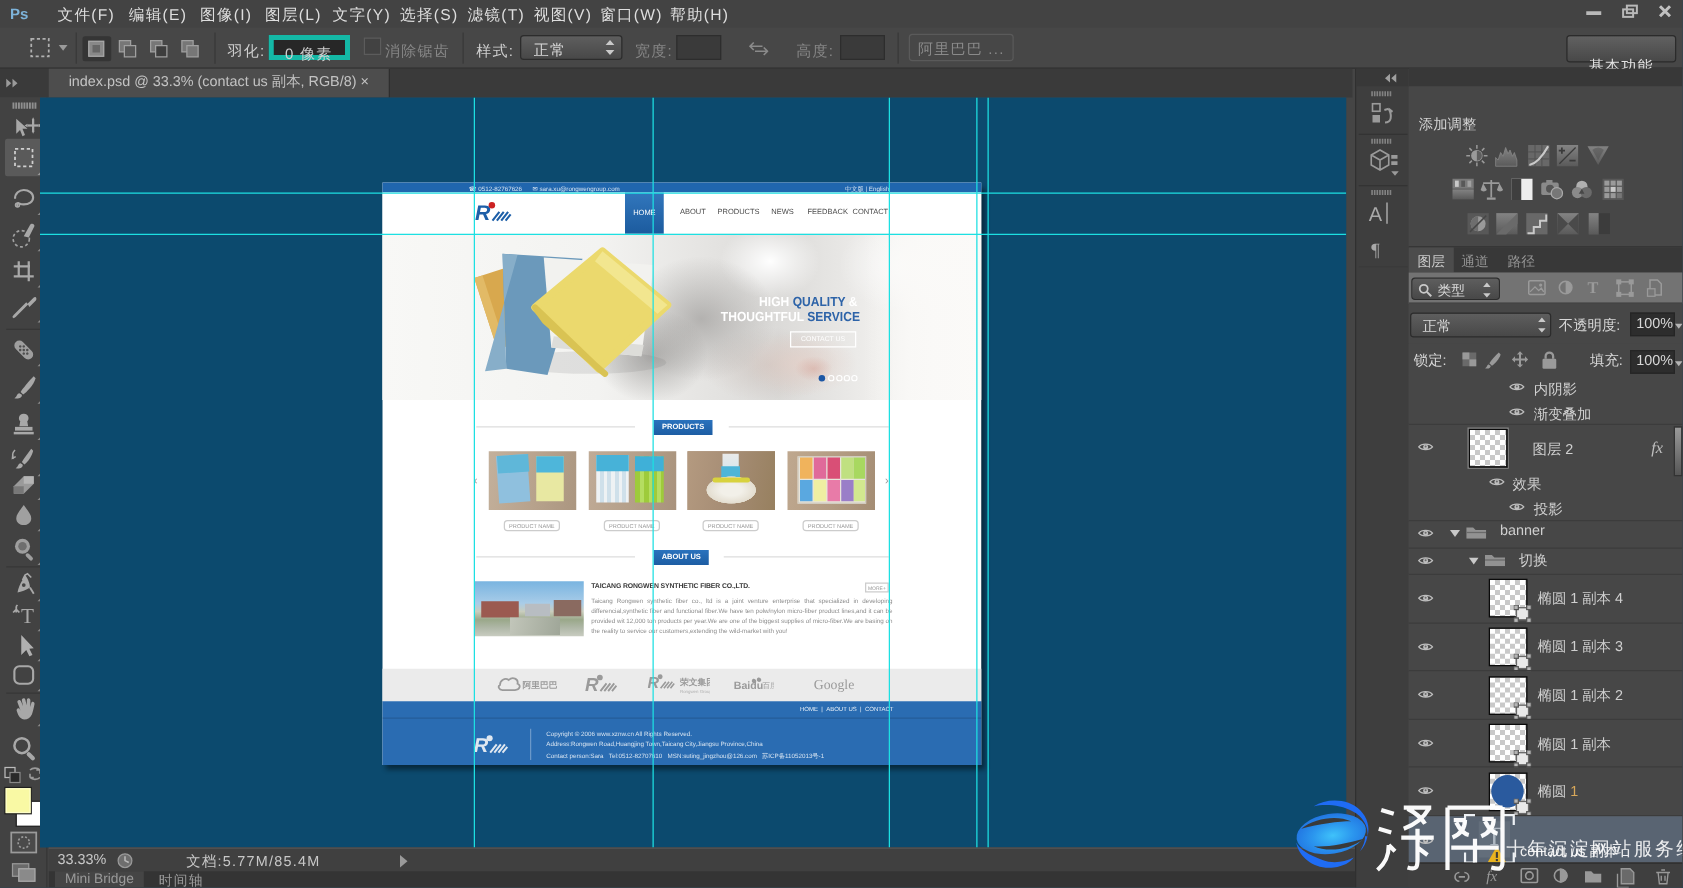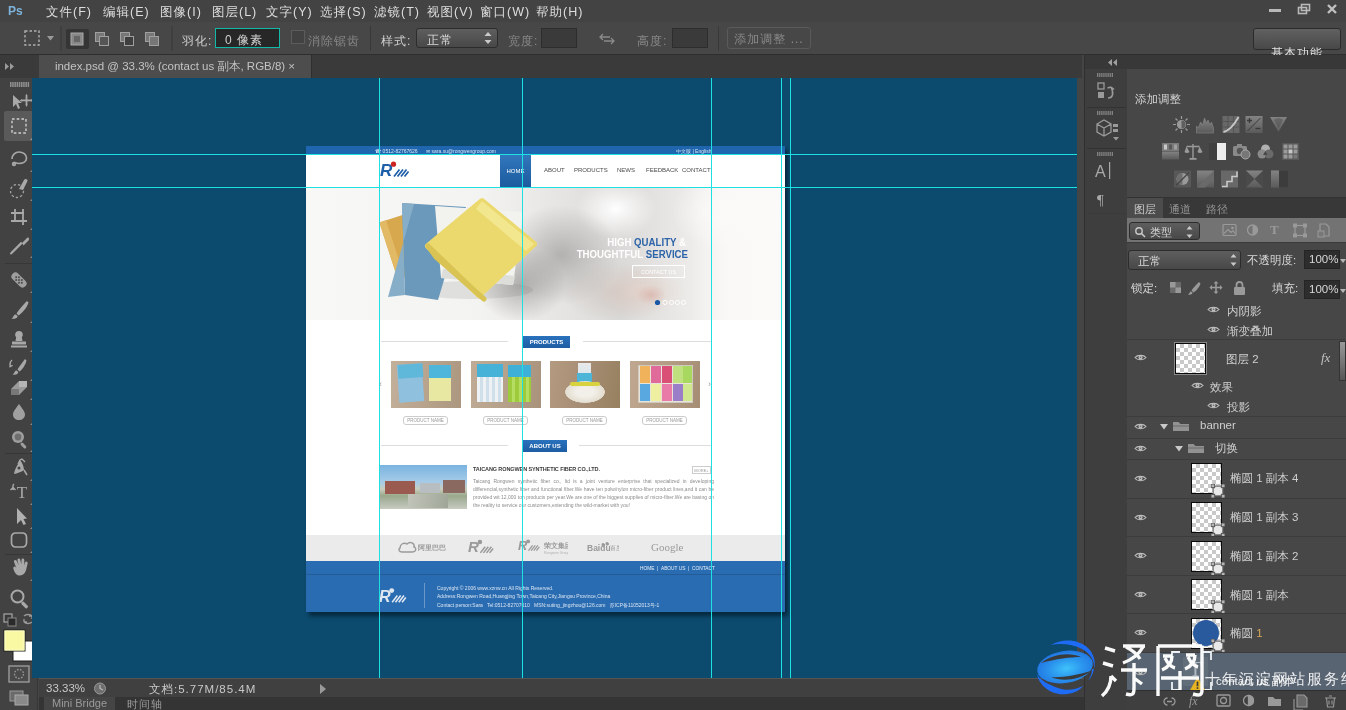--- a/index.html
+++ b/index.html
@@ -65,38 +65,38 @@
       <rect x="95.5" y="10.5" width="9" height="9" fill="#777"></rect>
           <rect x="99.5" y="14.5" width="9" height="9" fill="#555"></rect>
       <rect x="120.5" y="10.5" width="9" height="9" fill="#777"></rect>
           <rect x="124.5" y="14.5" width="9" height="9" fill="#3e3e3e"></rect>
       <rect x="145.5" y="10.5" width="9" height="9" fill="#777"></rect>
           <rect x="149.5" y="14.5" width="9" height="9" fill="#777"></rect>
     </g>
     <rect x="171.5" y="4" width="1" height="25" fill="#393939"></rect>
   </svg>
   <span class="cjk" style="position:absolute;left:182px;top:11px">羽化:</span>
-  <span style="position:absolute;left:215px;top:6px;width:65px;height:20px;background:#272727;border:1px solid #14b8a6;color:#d0d0d0;padding:3px 0 0 9px" class="cjk">0 像素</span>
+  <span style="position:absolute;left:215px;top:6px;width:65px;height:20px;background:#272727;border:4px solid #14b8a6;color:#d0d0d0;padding:3px 0 0 9px" class="cjk">0 像素</span>
   <span style="position:absolute;left:291px;top:8px;width:14px;height:14px;background:#424242;border:1px solid #5c5c5c"></span>
   <span class="cjk" style="position:absolute;left:308px;top:11px;color:#878787">消除锯齿</span>
   <span style="position:absolute;left:370px;top:4px;width:1px;height:25px;background:#393939"></span>
   <span class="cjk" style="position:absolute;left:381px;top:11px">样式:</span>
   <span style="position:absolute;left:416px;top:6px;width:82px;height:20px;background:linear-gradient(#5e5e5e,#484848);border:1px solid #2c2c2c;border-radius:3px;color:#d8d8d8;padding:3px 0 0 10px" class="cjk">正常</span>
   <svg width="12" height="20" viewBox="0 0 12 20" style="position:absolute;left:482px;top:6px">
         <path d="M6 4 l3.5 4 -7 0 z M6 16 l3.5 -4 -7 0 z" fill="#c9c9c9"></path>
       </svg>
   <span class="cjk" style="position:absolute;left:508px;top:11px;color:#878787">宽度:</span>
   <span style="position:absolute;left:541px;top:6px;width:36px;height:20px;background:#3a3a3a;border:1px solid #2d2d2d"></span>
   <svg width="16" height="12" viewBox="0 0 16 12" style="position:absolute;left:599px;top:11px">
         <path d="M4 1 L1 4 L4 7 M1 4 L11 4 M12 5 L15 8 L12 11 M15 8 L5 8" stroke="#8a8a8a" fill="none" stroke-width="1.3"></path>
       </svg>
   <span class="cjk" style="position:absolute;left:637px;top:11px;color:#878787">高度:</span>
   <span style="position:absolute;left:672px;top:6px;width:36px;height:20px;background:#3a3a3a;border:1px solid #2d2d2d"></span>
   <span style="position:absolute;left:718px;top:4px;width:1px;height:25px;background:#393939"></span>
-  <span class="cjk" style="position:absolute;left:727px;top:5px;width:84px;height:22px;border:1px solid #5a5a5a;border-radius:3px;color:#8a8a8a;text-align:center;padding-top:3px">添加调整 ...</span>
+  <span class="cjk" style="position:absolute;left:727px;top:5px;width:84px;height:22px;border:1px solid #5a5a5a;border-radius:3px;color:#8a8a8a;text-align:center;padding-top:3px">阿里巴巴 ...</span>
   <span class="cjk" style="position:absolute;left:1253px;top:6px;width:88px;height:22px;background:linear-gradient(#616161,#484848);border:1px solid #2b2b2b;border-radius:3px;color:#e3e3e3;text-align:center;padding-top:16px">基本功能</span>
 </div>
 
 <div class="abs" id="tabbar">
   <svg style="position:absolute;left:4px;top:7px" width="12" height="9" viewBox="0 0 12 9">
         <path d="M1 1 l4 3.5 -4 3.5 z M6 1 l4 3.5 -4 3.5 z" fill="#9a9a9a"></path>
       </svg>
   <div id="doctab">index.psd @ 33.3% (contact us 副本, RGB/8)  ×</div>
 </div>
 

